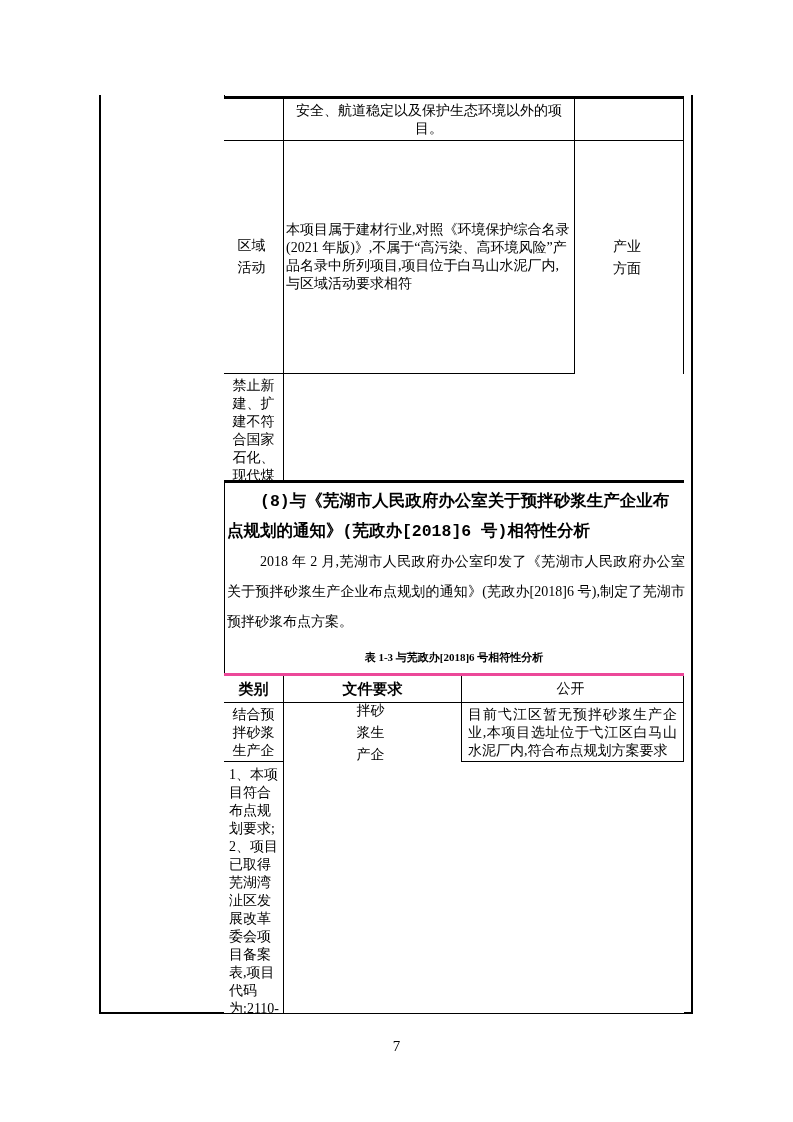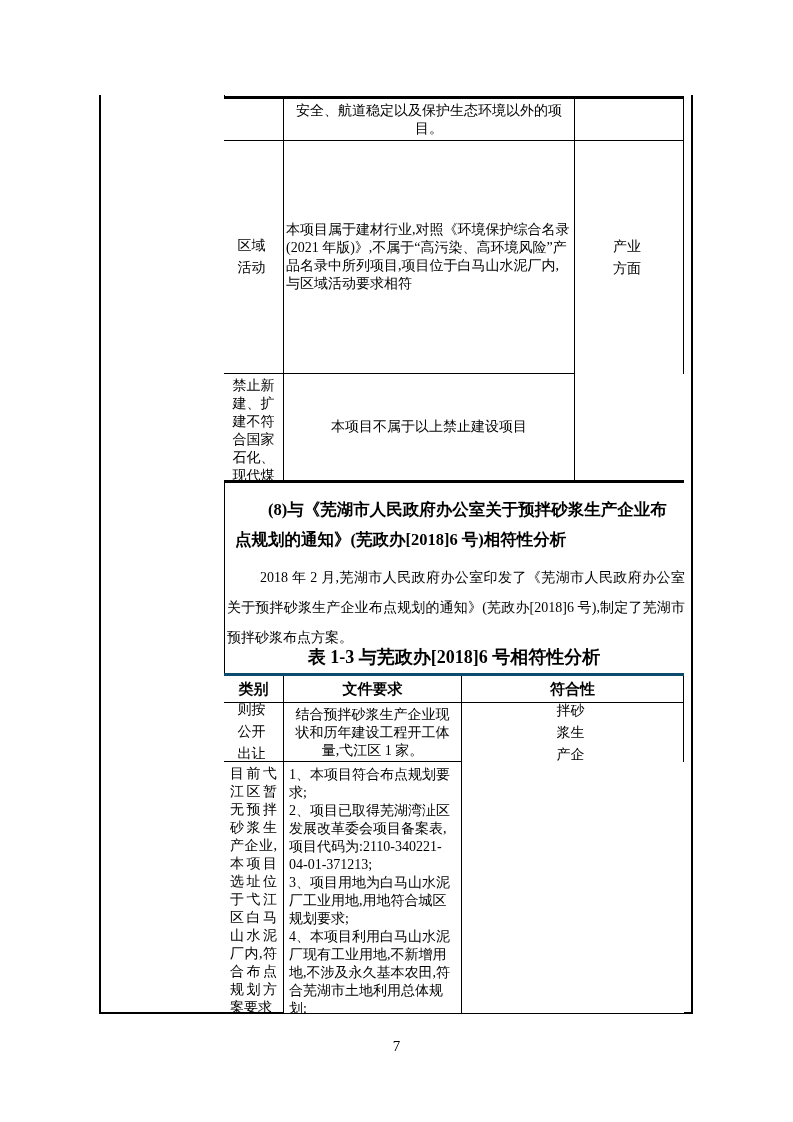--- a/index.html
+++ b/index.html
@@ -17,45 +17,45 @@
   .t1 {
     left:224px; top:96px; width:460px;
     grid-template-columns:60px 291px 109px;
     grid-template-rows:42px 233px 106px;
     border-top:3px solid #000; border-bottom:3px solid #000;
   }
   .t2 {
     left:224px; top:673px; width:460px;
     grid-template-columns:60px 178px 222px;
     grid-template-rows:27px 59px 251px;
-    border-top:3px solid #0c4a6e;
+    border-top:3px solid #ec4899;
   }
   .cell {
     box-sizing:border-box; overflow:hidden;
     border-right:1px solid #000; border-bottom:1px solid #000;
     font-size:14px; line-height:18px;
     display:flex; align-items:center; justify-content:center;
     padding:2px 6px;
   }
   .cell.last-row { border-bottom:none; }
   .cell.txt { display:block; padding:3px 6px; }
   .cell.center { text-align:center; }
   .cell.justify { text-align:justify; }
   .cell.list { text-align:left; white-space:pre-line; padding:4px 5px; }
   .cell.tight { padding:2px 2px; text-align:left; }
   .label-cell span { display:block; width:32px; text-align:left; line-height:22px; }
   .hdr { font-weight:bold; font-size:15px; }
 
   
   .section { position:absolute; left:227px; top:487px; width:458px; }
-  .heading { margin:8px; font-size:16.5px; font-weight:bold; line-height:30px; text-indent:33px; }
+  .heading { margin:0; font-size:16.5px; font-weight:bold; line-height:30px; text-indent:33px;font-family:Liberation Mono, monospace; }
   .para    { margin:0; font-size:14px; line-height:30px; text-indent:33px; text-align:justify;font-family:Liberation Serif, serif; }
   .tbl-title {
     position:absolute; left:224px; top:646px; width:460px;
-    text-align:center; font-weight:bold; font-size:18px; line-height:22px;
+    text-align:center; font-weight:bold; font-size:11px; line-height:22px;
   }
   .page-num {
     position:absolute; left:0; top:1038px; width:793px;
     text-align:center; font-size:15px;
   }
 </style>
 </head>
 <body>
 
 <div class="page">
@@ -76,35 +76,33 @@
 
     <div class="cell label-cell">
         <span>区域活动</span>
       </div>
     <div class="cell tight">本项目属于建材行业,对照《环境保护综合名录(2021 年版)》,不属于“高污染、高环境风险”产品名录中所列项目,项目位于白马山水泥厂内,与区域活动要求相符</div>
 
     <div class="cell label-cell last-row">
         <span>产业方面</span>
       </div>
     <div class="cell txt center last-row">禁止新建、扩建不符合国家石化、现代煤化工等产业布局规划的项目;禁止新建、扩建法律法规和相关政策明令禁止的落后产能项目;禁止新建、扩建不符合国家产能置换要求的钢铁,水泥、电解铝、平板玻璃等严重过剩产能行业的项目。</div>
-    <div class="cell tight last-row">本项目不属于以上禁止建设项目</div>
   </div>
 
   <div class="section">
     <p class="heading">(8)与《芜湖市人民政府办公室关于预拌砂浆生产企业布点规划的通知》(芜政办[2018]6 号)相符性分析</p>
     <p class="para">2018 年 2 月,芜湖市人民政府办公室印发了《芜湖市人民政府办公室关于预拌砂浆生产企业布点规划的通知》(芜政办[2018]6 号),制定了芜湖市预拌砂浆布点方案。</p>
   </div>
 
   <div class="tbl-title">表 1-3 与芜政办[2018]6 号相符性分析</div>
 
   <div class="tbl t2">
 
     <div class="cell hdr">类别</div>
     <div class="cell hdr">文件要求</div>
-    <div class="cell hdr">符合性</div>
 
     <div class="cell label-cell">
         <span>则按公开出让</span>
       </div>
     <div class="cell txt center">结合预拌砂浆生产企业现状和历年建设工程开工体量,弋江区 1 家。</div>
     <div class="cell label-cell last-row">
         <span>新建或扩建预拌砂浆生产企业的基本要求</span>
       </div>
 
     <div class="cell txt justify">目前弋江区暂无预拌砂浆生产企业,本项目选址位于弋江区白马山水泥厂内,符合布点规划方案要求</div>

